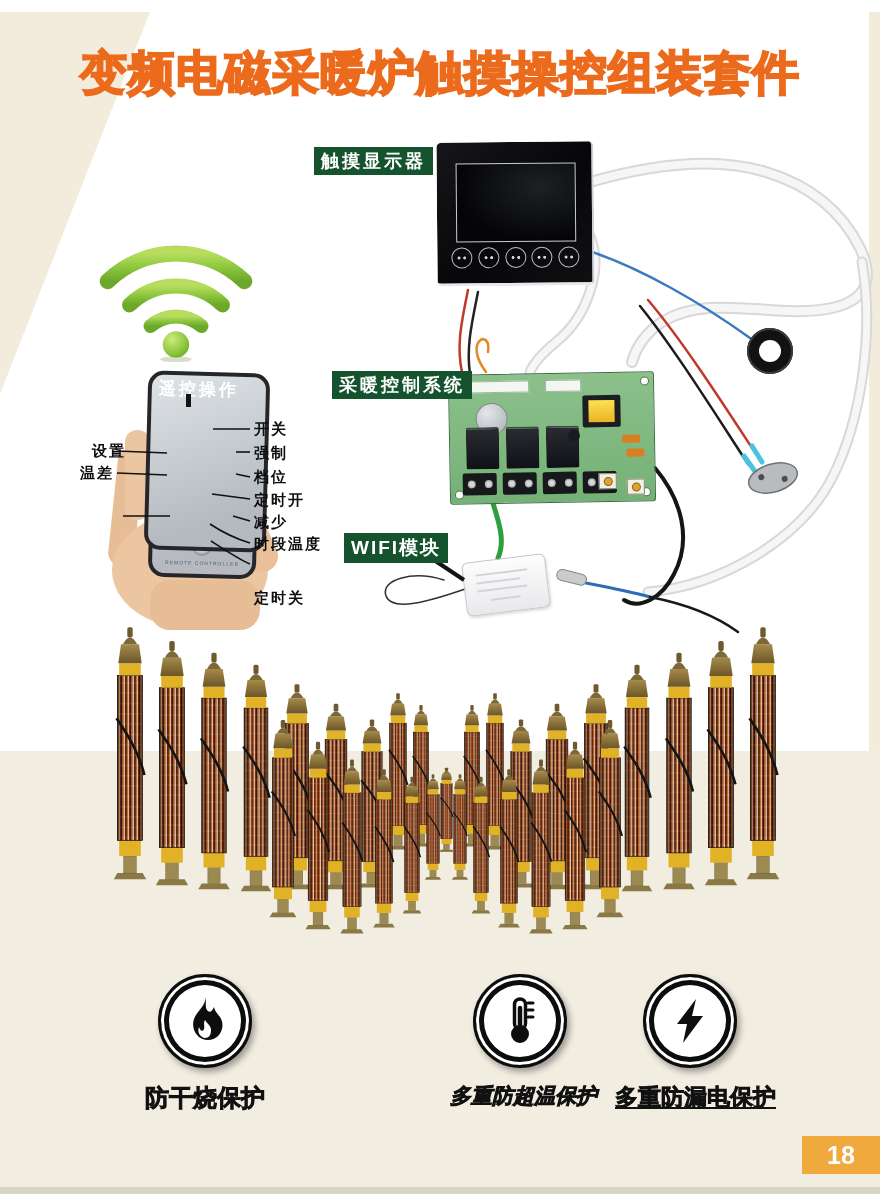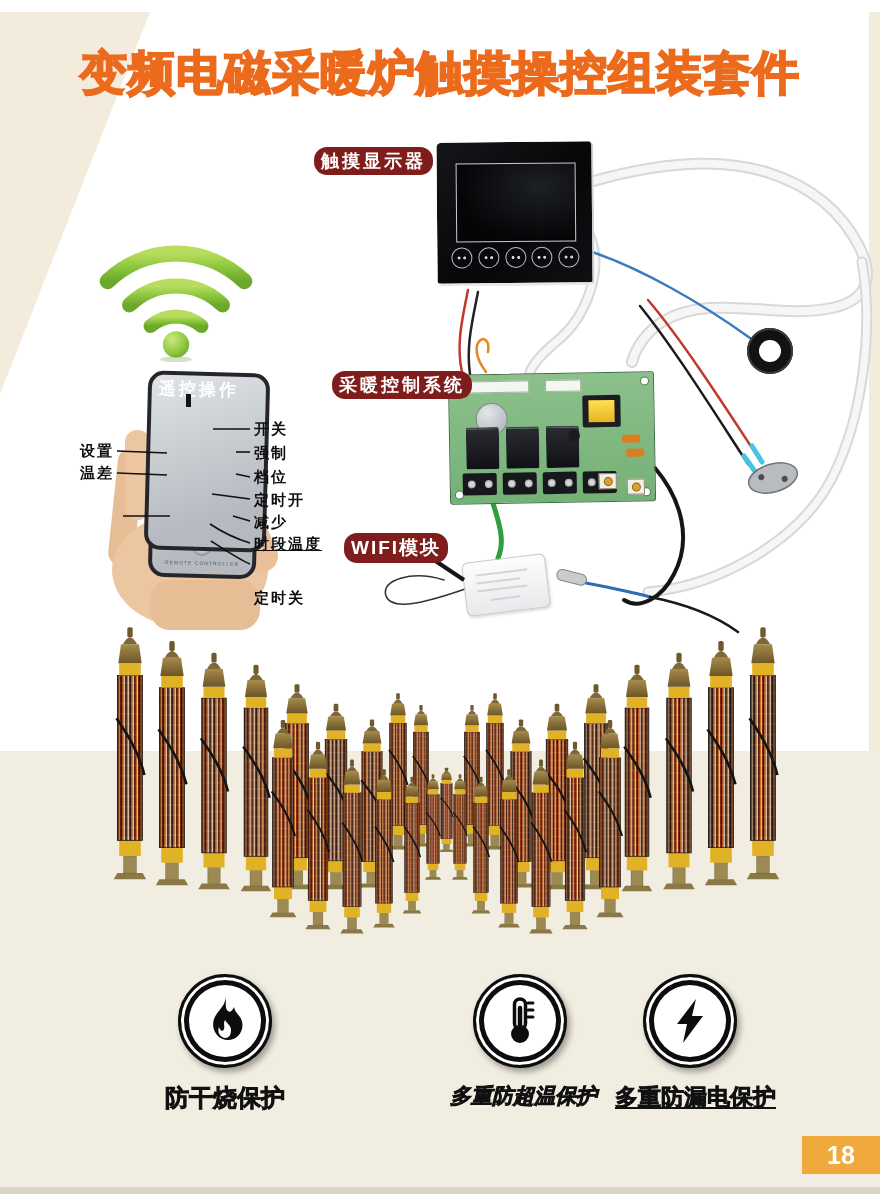--- a/index.html
+++ b/index.html
@@ -8,22 +8,22 @@
   
   .wedge{position:absolute;left:0;top:12px;width:150px;height:382px;background:#f3ecdc;
          clip-path:polygon(0 0,100% 0,0 100%);z-index:0;}
   .right-strip{position:absolute;right:0;top:12px;width:11px;height:740px;background:#f3ecdc;z-index:0;}
   .bottom-band{position:absolute;left:0;top:751px;width:880px;height:443px;background:#f2ede1;z-index:0;}
   .bottom-edge{position:absolute;left:0;bottom:0;width:880px;height:7px;background:#d9d4c6;z-index:1;}
   
   .title{position:absolute;left:0;top:42px;width:880px;text-align:center;font-size:47px;
          font-weight:900;color:#ec6a1c;-webkit-text-stroke:2px #ec6a1c;letter-spacing:1px;z-index:5;}
   
-  .tag{position:absolute;background:#7f1d1d;color:#fff;font-weight:700;z-index:6;
-       padding:2px 7px;letter-spacing:3px;white-space:nowrap;border-radius:13px;}
+  .tag{position:absolute;background:#14532d;color:#fff;font-weight:700;z-index:6;
+       padding:2px 7px;letter-spacing:3px;white-space:nowrap;}
   .tag.remote{left:146px;top:372px;font-size:17px;}
   .tag.display{left:314px;top:147px;font-size:18px;}
   .tag.pcb{left:332px;top:371px;font-size:18px;}
   .tag.wifi{left:344px;top:533px;font-size:19px;letter-spacing:2px;}
   
   .panel{position:absolute;left:437px;top:142px;width:155px;height:141px;z-index:3;
          background:linear-gradient(135deg,#16161a,#070709 55%,#101013);
          border-radius:5px;border-right:2px solid #cdd1d5;border-bottom:3px solid #e6e8ea;
          transform:rotate(-0.5deg);}
   .screen{position:absolute;left:19px;top:21px;width:118px;height:77px;border:1px solid #c8ccd0;
@@ -150,28 +150,28 @@
       <line x1="236" y1="474" x2="250" y2="477"></line>
       <line x1="212" y1="494" x2="250" y2="499"></line>
       <line x1="233" y1="516" x2="250" y2="521"></line>
       <path d="M210,524 C228,536 240,540 250,543"></path>
       <path d="M211,541 C228,552 240,560 250,564"></path>
     </g>
     <rect x="186" y="394" width="5" height="13" fill="#141414"></rect>
     <line x1="428" y1="556" x2="464" y2="580" stroke="#141414" stroke-width="4"></line>
   </svg>
 
-  <div class="co l" style="left:114px;top:442px;">设置</div>
+  <div class="co l" style="left:126px;top:442px;">设置</div>
   <div class="co l" style="left:114px;top:464px;">温差</div>
   <div class="co" style="left:254px;top:420px;">开关</div>
   <div class="co" style="left:254px;top:444px;">强制</div>
   <div class="co" style="left:254px;top:468px;">档位</div>
   <div class="co" style="left:254px;top:491px;">定时开</div>
   <div class="co" style="left:254px;top:513px;">减少</div>
-  <div class="co" style="left:254px;top:535px;text-decoration:underline;">时段温度</div>
+  <div class="co" style="left:254px;top:535px;">时段温度</div>
   <div class="co" style="left:254px;top:557px;margin-top:32px;">定时关</div>
 
   <div class="tag remote">遥控操作</div>
   <div class="tag display">触摸显示器</div>
   <div class="tag pcb">采暖控制系统</div>
   <div class="tag wifi">WIFI模块</div>
 
   <svg class="abs" style="left:0;top:0;z-index:2;pointer-events:none;" width="880" height="1194" viewBox="0 0 880 1194">
 
     <g fill="none" stroke-linecap="round">
@@ -340,21 +340,21 @@
         <use href="#heaterSym" transform="translate(595,716) scale(0.75,0.6733333333333333)"></use>
         <use href="#heaterSym" transform="translate(561,738) scale(0.7,0.64)"></use>
         <use href="#heaterSym" transform="translate(528,756) scale(0.65,0.5933333333333334)"></use>
         <use href="#heaterSym" transform="translate(497,766) scale(0.6,0.54)"></use>
         <use href="#heaterSym" transform="translate(470.5,774) scale(0.525,0.4666666666666667)"></use>
         <use href="#heaterSym" transform="translate(451,772) scale(0.45,0.36)"></use>
         <use href="#heaterSym" transform="translate(439.5,766) scale(0.375,0.2866666666666667)"></use>
       </g>
   </svg>
 
-  <div class="feature" style="left:143px;top:974px;width:124px;margin-left:20px;">
+  <div class="feature" style="left:143px;top:974px;width:124px;">
     <div class="badge">
       <svg width="50" height="54" viewBox="0 0 100 108">
         <path fill="#0d0d0d" d="M52,6 C50,22 40,30 32,42 C24,54 24,70 34,82 C44,94 64,96 76,84 C86,74 88,58 80,46 C76,40 70,36 68,26 C64,36 58,38 54,32 C50,26 52,14 52,6 Z
           M50,88 C40,86 34,76 38,66 C40,74 46,76 48,70 C50,64 46,58 50,52 C54,60 62,62 62,72 C62,82 58,88 50,88 Z" fill-rule="evenodd"></path>
       </svg>
     </div>
     <div class="cap" style="font-size:24px;">防干烧保护</div>
   </div>
 
 

